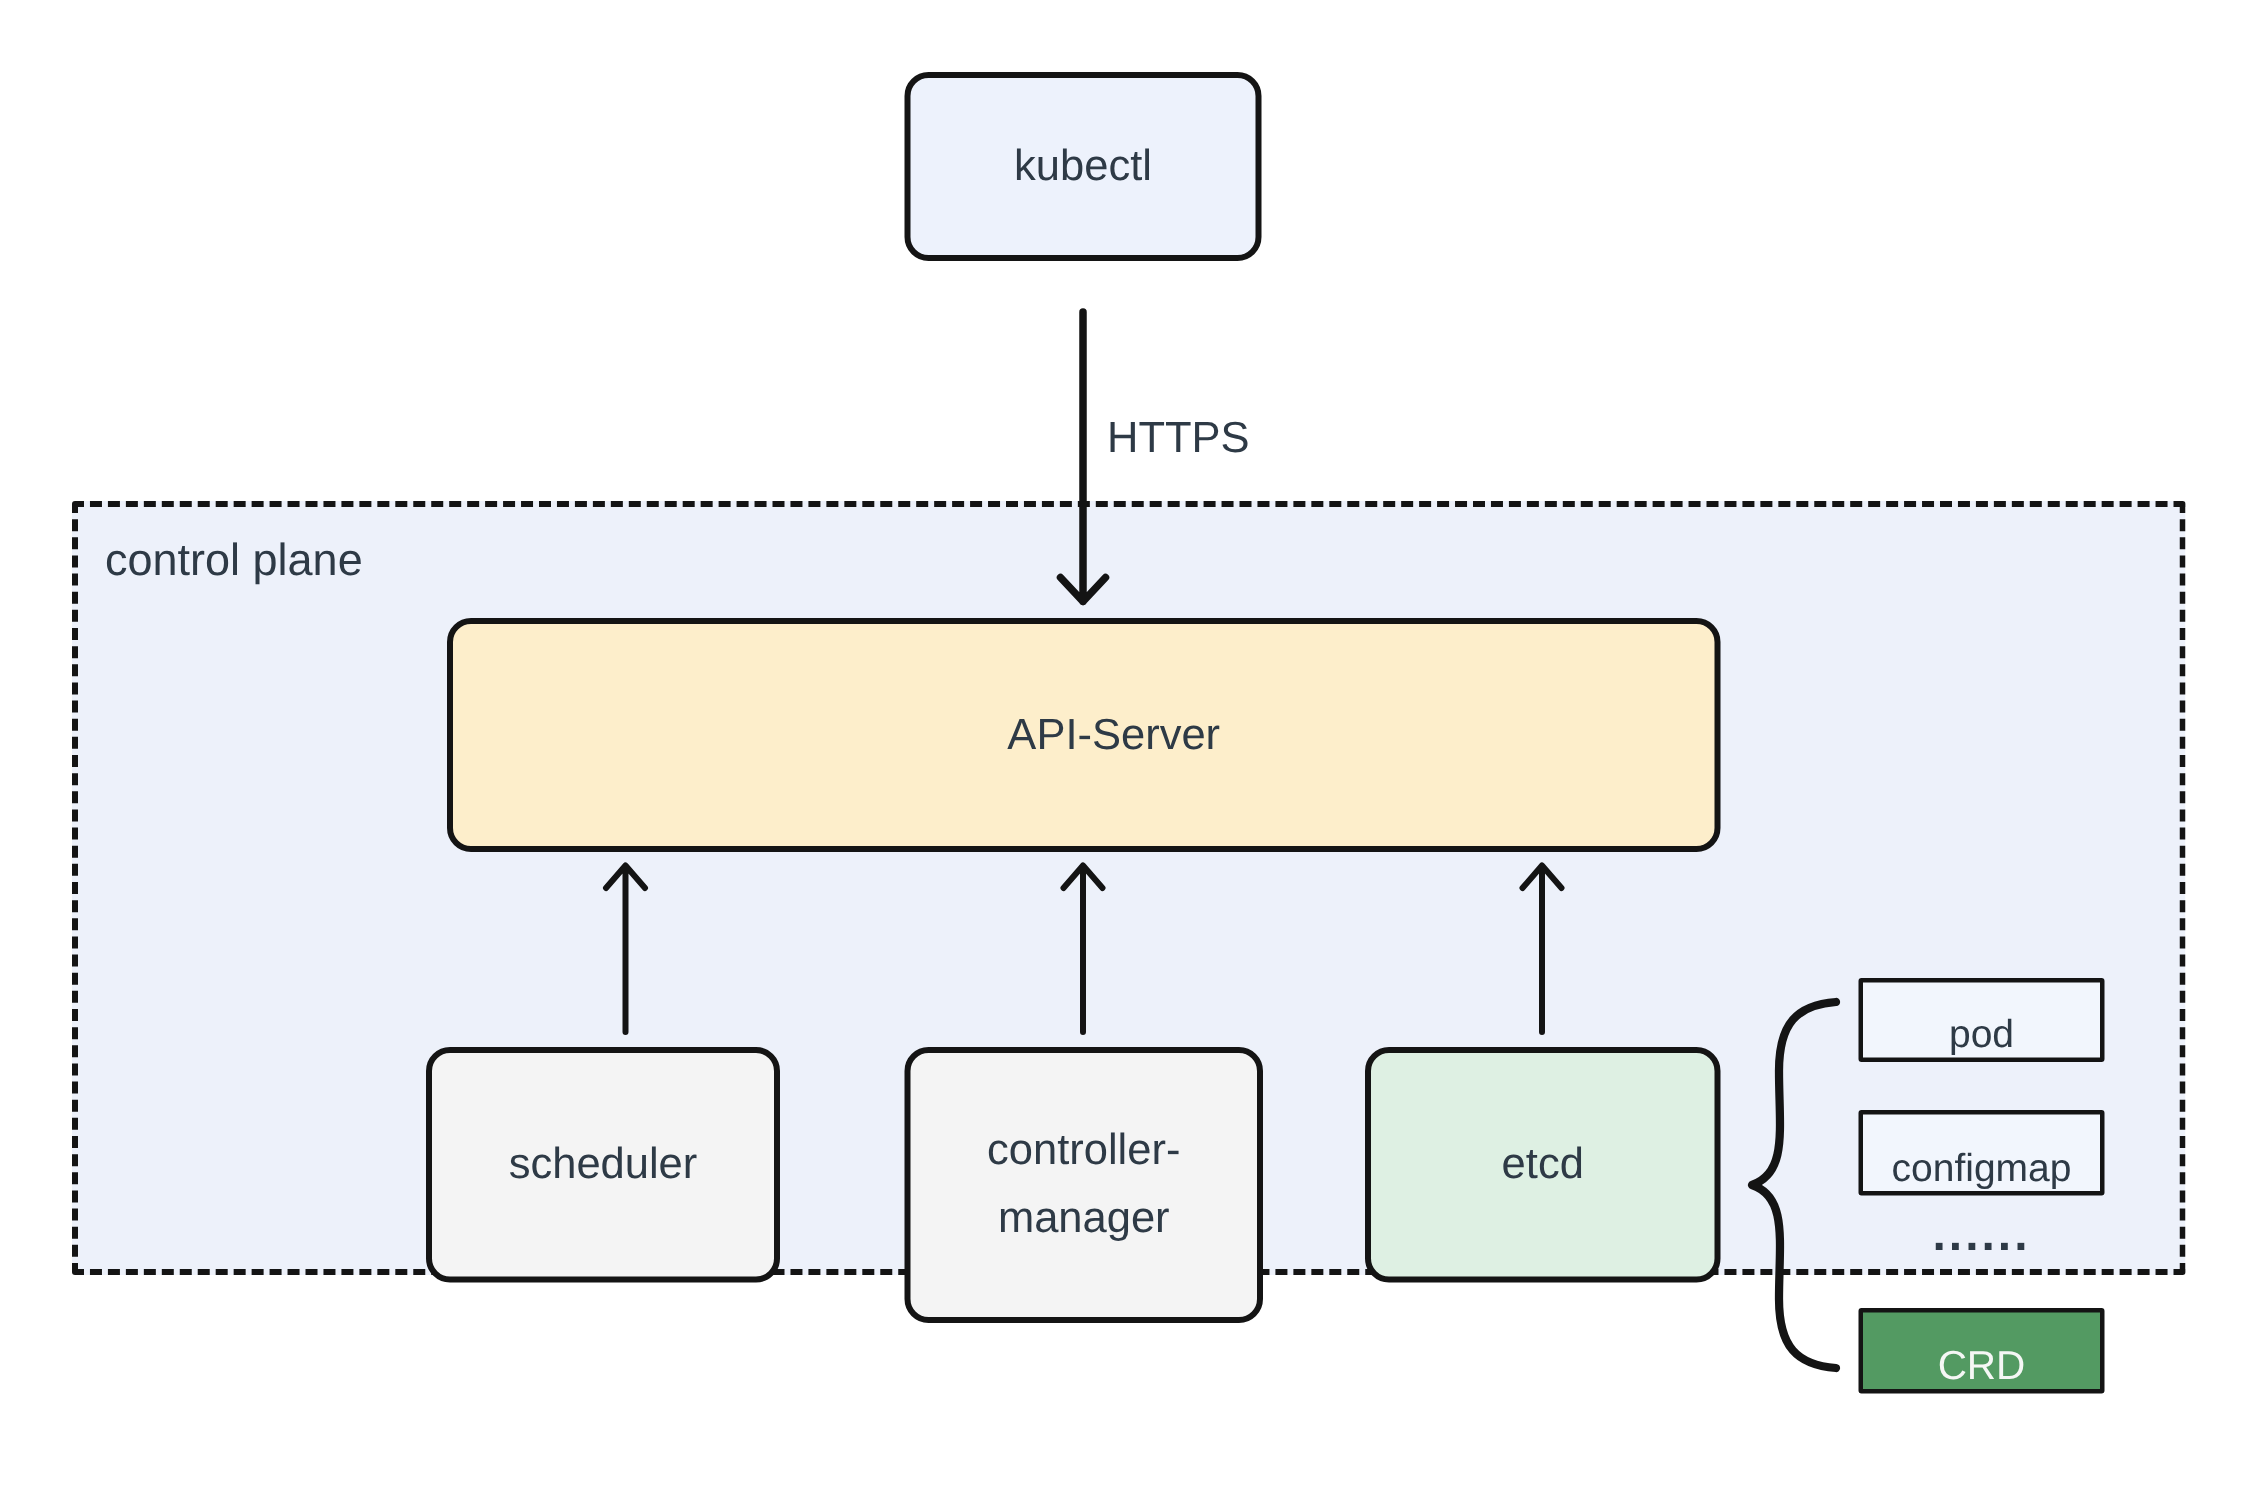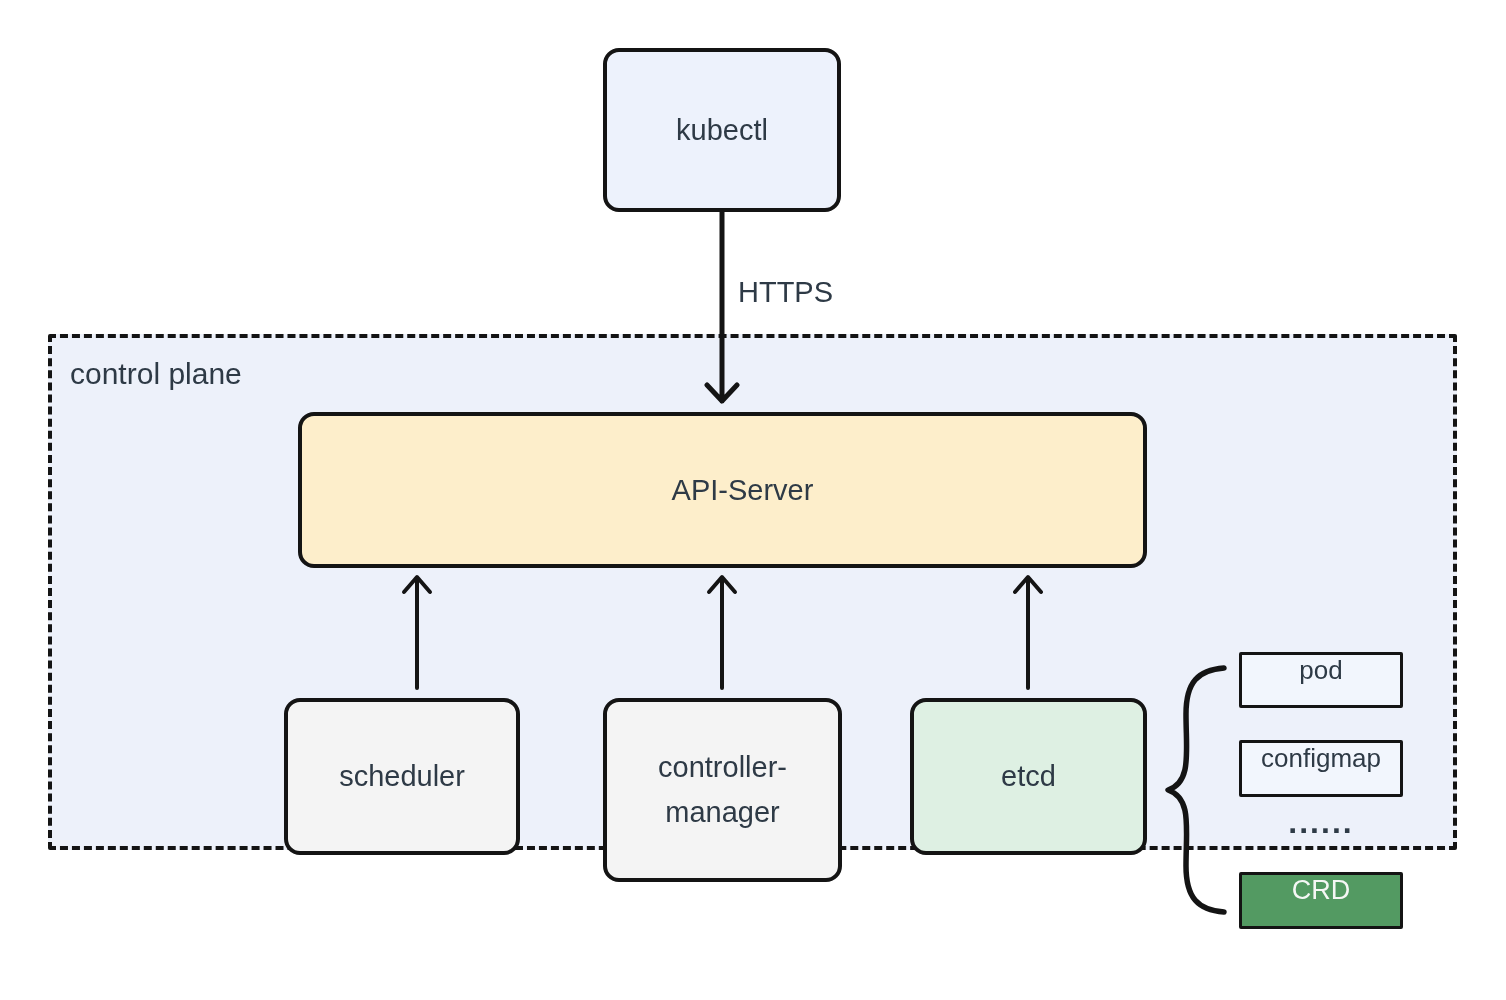--- a/index.html
+++ b/index.html
@@ -36,32 +36,32 @@
     white-space:nowrap;
   }
   .node{
     position:absolute;
     display:flex;align-items:center;justify-content:center;
     border:4px solid var(--border);
     border-radius:16px;
     font-size:29px;line-height:1.55;
     text-align:center;color:var(--text);
   }
-  .node--kubectl{left:603px;top:48px;width:238px;height:164px;background:var(--kubectl-fill);}
+  .node--kubectl{left:603px;top:48px;width:238px;height:126px;background:var(--kubectl-fill);}
   .node--api{left:298px;top:412px;width:849px;height:156px;background:var(--api-server-fill);padding-left:40px;}
   .node--scheduler{left:284px;top:698px;width:236px;height:157px;background:var(--component-fill);}
   .node--controller{left:603px;top:698px;width:239px;height:184px;background:var(--component-fill);}
   .node--etcd{left:910px;top:698px;width:237px;height:157px;background:var(--etcd-fill);}
   .edge-label{
     position:absolute;left:738px;top:276px;
     font-size:29px;color:var(--text);white-space:nowrap;
   }
   .resource{
     position:absolute;left:1239px;width:164px;
-    display:flex;align-items:flex-start;justify-content:center;
+    display:flex;align-items:flex-end;justify-content:center;
     border:3px solid var(--border);border-radius:2px;
     background:var(--resource-fill);
     font-size:26px;color:var(--text);
   }
   .resource--pod{top:652px;height:56px;}
   .resource--configmap{top:740px;height:57px;}
   .resource--crd{top:872px;height:57px;background:var(--crd-fill);color:var(--crd-text);font-size:27px;}
   .ellipsis{
     position:absolute;left:1239px;top:800px;width:164px;height:44px;
     display:flex;align-items:center;justify-content:center;

